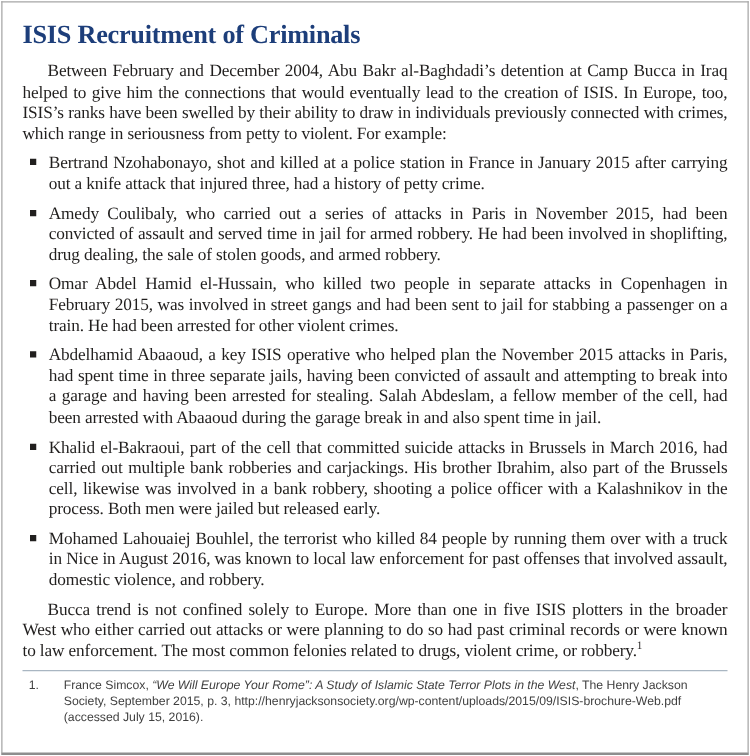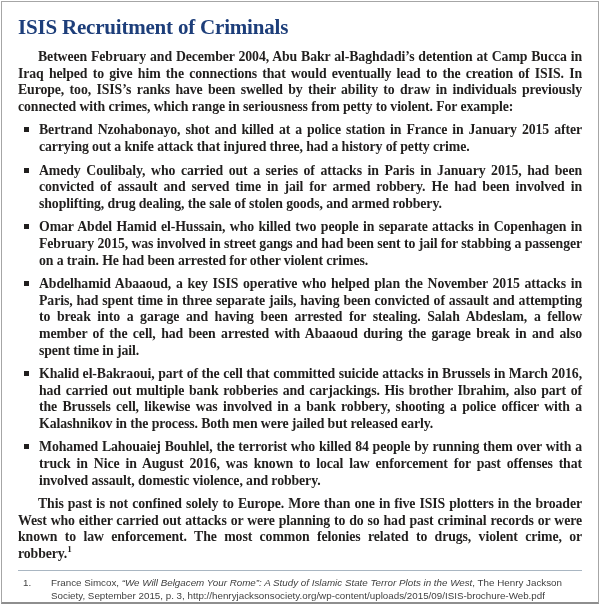--- a/index.html
+++ b/index.html
@@ -34,21 +34,20 @@
     letter-spacing: -0.2px;
     color: var(--title_blue);
     margin: 2px 0 9px 0;
   }
   .body-copy {
     font-size: 13.8px;
     line-height: 16.6px;
     letter-spacing: -0.1px;
     color: var(--body_text);
     text-align: justify;
-    font-weight: bold;
   }
   .para { text-indent: 20px; margin-bottom: 7px; }
   .closing { margin-top: 1px; margin-bottom: 7px; }
   .bullet-list { list-style: none; }
   .bullet-item {
     display: flex;
     margin-bottom: 7px;
   }
   .bullet-marker {
     flex: 0 0 21px;
@@ -96,21 +95,21 @@
       <span class="bullet-marker">
         <span class="bullet-square"></span>
       </span>
       <span class="bullet-text">Bertrand Nzohabonayo, shot and killed at a police station in France in January 2015 after carrying out a knife attack that injured three, had a history of petty crime.</span>
     </li>
 
     <li class="bullet-item">
       <span class="bullet-marker">
         <span class="bullet-square"></span>
       </span>
-      <span class="bullet-text">Amedy Coulibaly, who carried out a series of attacks in Paris in January 2015, had been convicted of assault and served time in jail for armed robbery. He had been involved in shoplifting, drug dealing, the sale of stolen goods, and armed robbery.</span>
+      <span class="bullet-text">Amedy Coulibaly, who carried out a series of attacks in Paris in November 2015, had been convicted of assault and served time in jail for armed robbery. He had been involved in shoplifting, drug dealing, the sale of stolen goods, and armed robbery.</span>
     </li>
 
     <li class="bullet-item">
       <span class="bullet-marker">
         <span class="bullet-square"></span>
       </span>
       <span class="bullet-text">Omar Abdel Hamid el-Hussain, who killed two people in separate attacks in Copenhagen in February 2015, was involved in street gangs and had been sent to jail for stabbing a passenger on a train. He had been arrested for other violent crimes.</span>
     </li>
 
     <li class="bullet-item">
@@ -129,22 +128,22 @@
     </li>
 
     <li class="bullet-item">
       <span class="bullet-marker">
         <span class="bullet-square"></span>
       </span>
       <span class="bullet-text">Mohamed Lahouaiej Bouhlel, the terrorist who killed 84 people by running them over with a truck in Nice in August 2016, was known to local law enforcement for past offenses that involved assault, domestic violence, and robbery.</span>
     </li>
   </ul>
 
-  <p class="body-copy para closing"><span>This past is not confined solely to Europe. More than one in five ISIS plotters in the broader West who either carried out attacks or were planning to do so had past criminal records or were known to law enforcement. The most common felonies related to drugs, violent crime, or robbery.</span><sup class="fn-ref">1</sup></p>
+  <p class="body-copy para closing"><span>Bucca trend is not confined solely to Europe. More than one in five ISIS plotters in the broader West who either carried out attacks or were planning to do so had past criminal records or were known to law enforcement. The most common felonies related to drugs, violent crime, or robbery.</span><sup class="fn-ref">1</sup></p>
 
   <hr class="footnote-rule">
 
   <div class="footnote">
     <span class="footnote-number">1.</span>
-    <span class="footnote-body"><span>France Simcox, </span><span class="italic">“We Will Belgacem Your Rome”: A Study of Islamic State Terror Plots in the West</span><span>, The Henry Jackson Society, September 2015, p. 3, http://henryjacksonsociety.org/wp-content/uploads/2015/09/ISIS-brochure-Web.pdf (accessed July 15, 2016).</span></span>
+    <span class="footnote-body"><span>France Simcox, </span><span class="italic">“We Will Europe Your Rome”: A Study of Islamic State Terror Plots in the West</span><span>, The Henry Jackson Society, September 2015, p. 3, http://henryjacksonsociety.org/wp-content/uploads/2015/09/ISIS-brochure-Web.pdf (accessed July 15, 2016).</span></span>
   </div>
 
 </div>
 
 </body></html>

